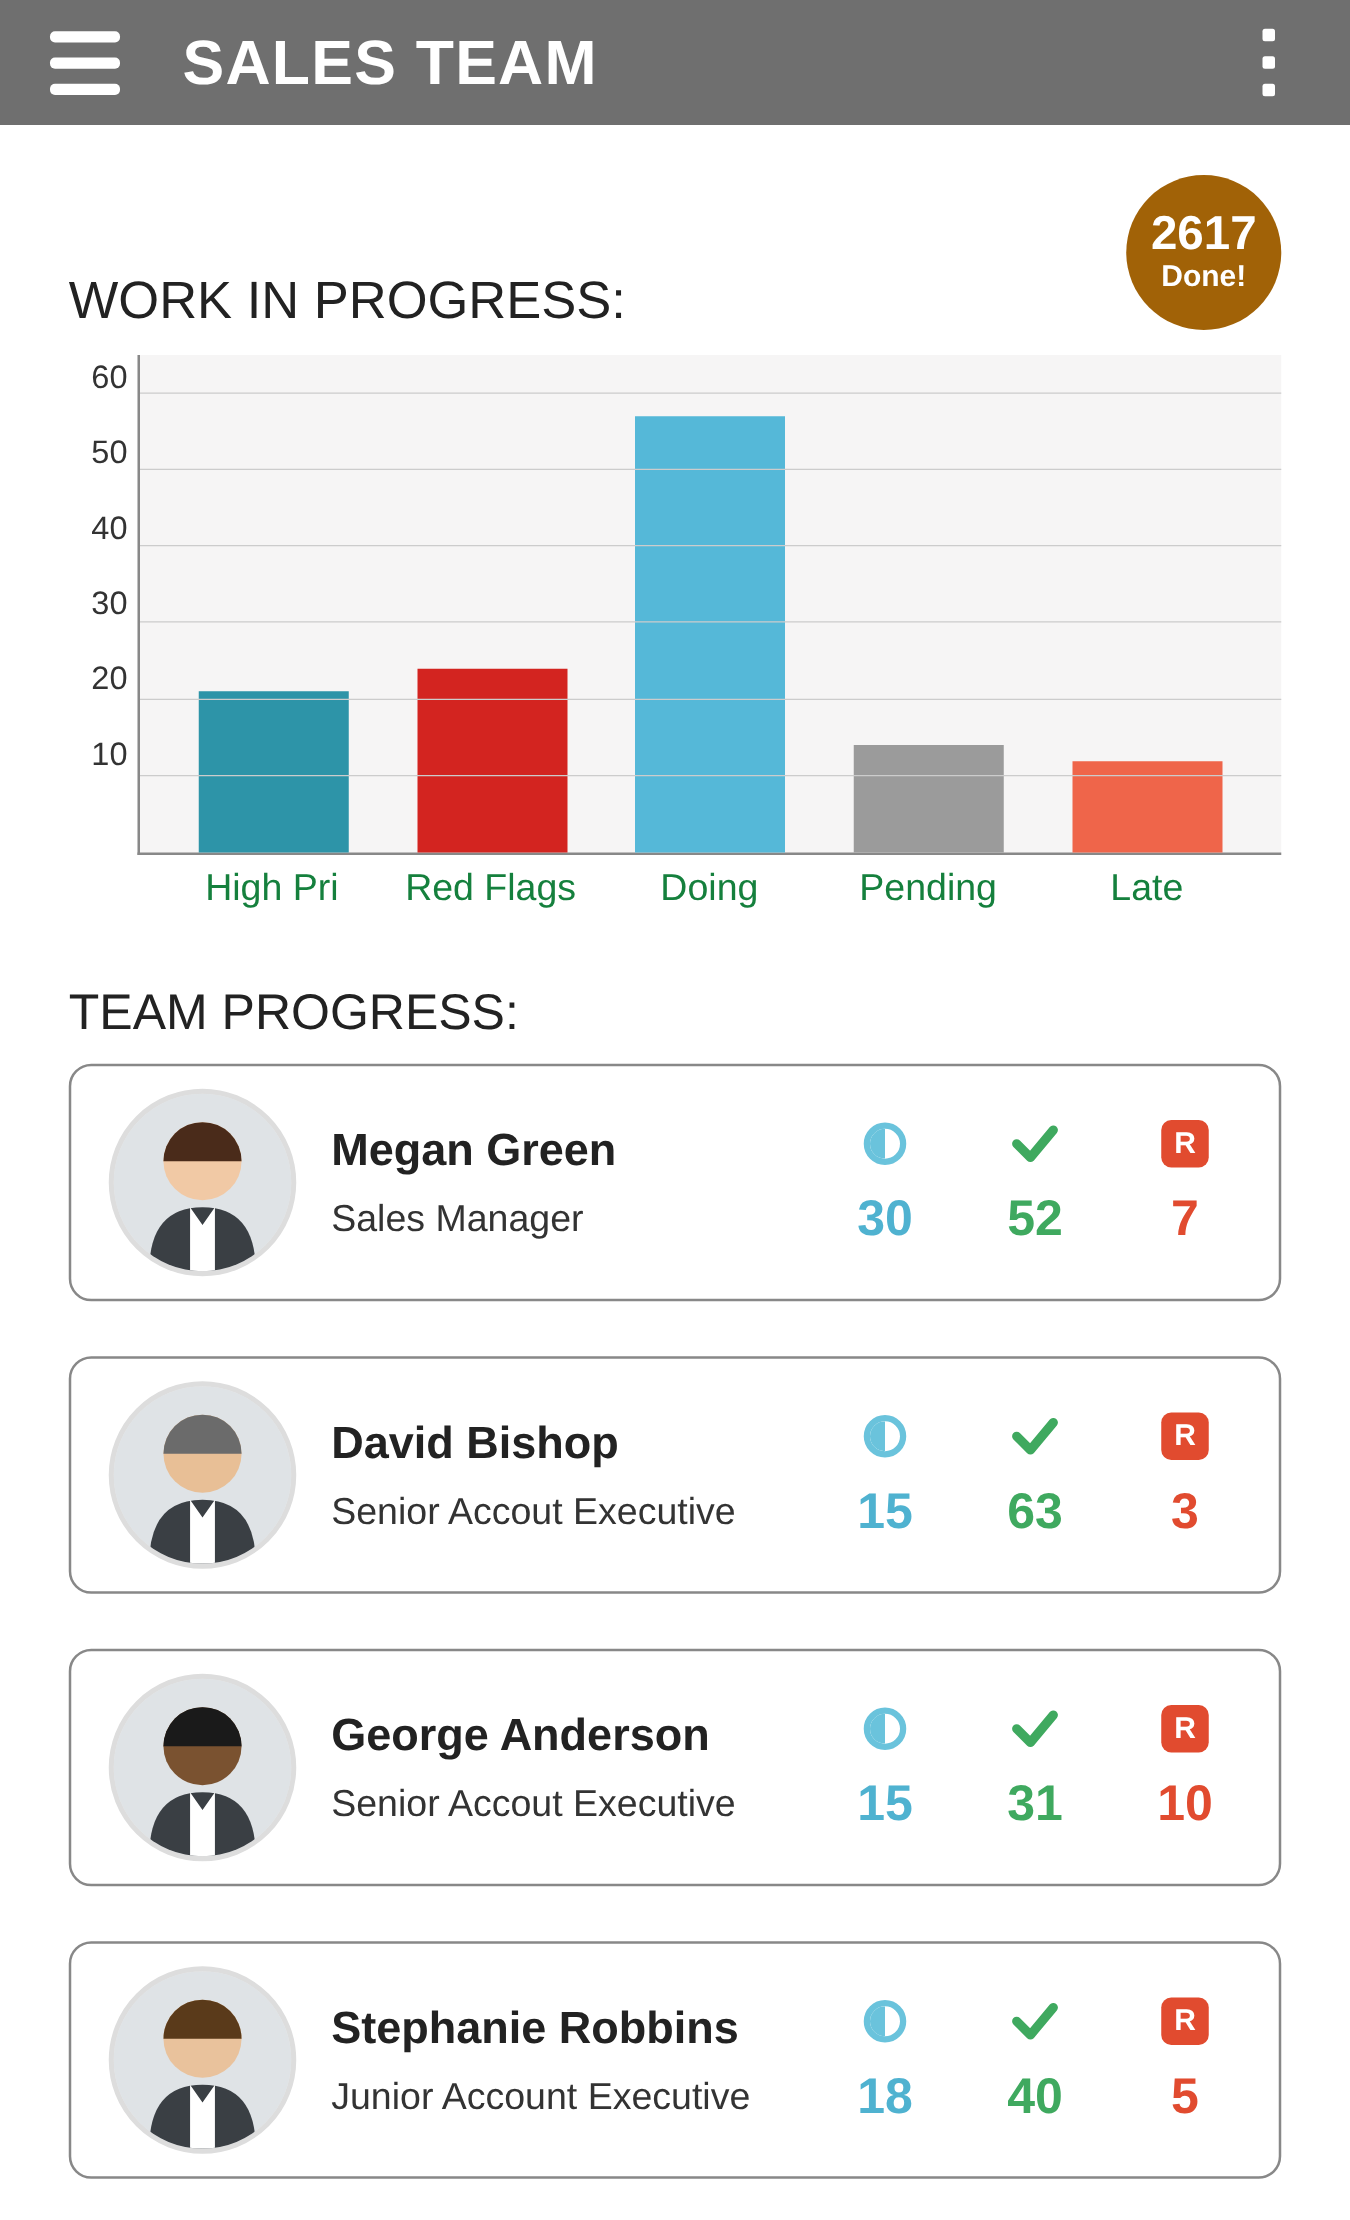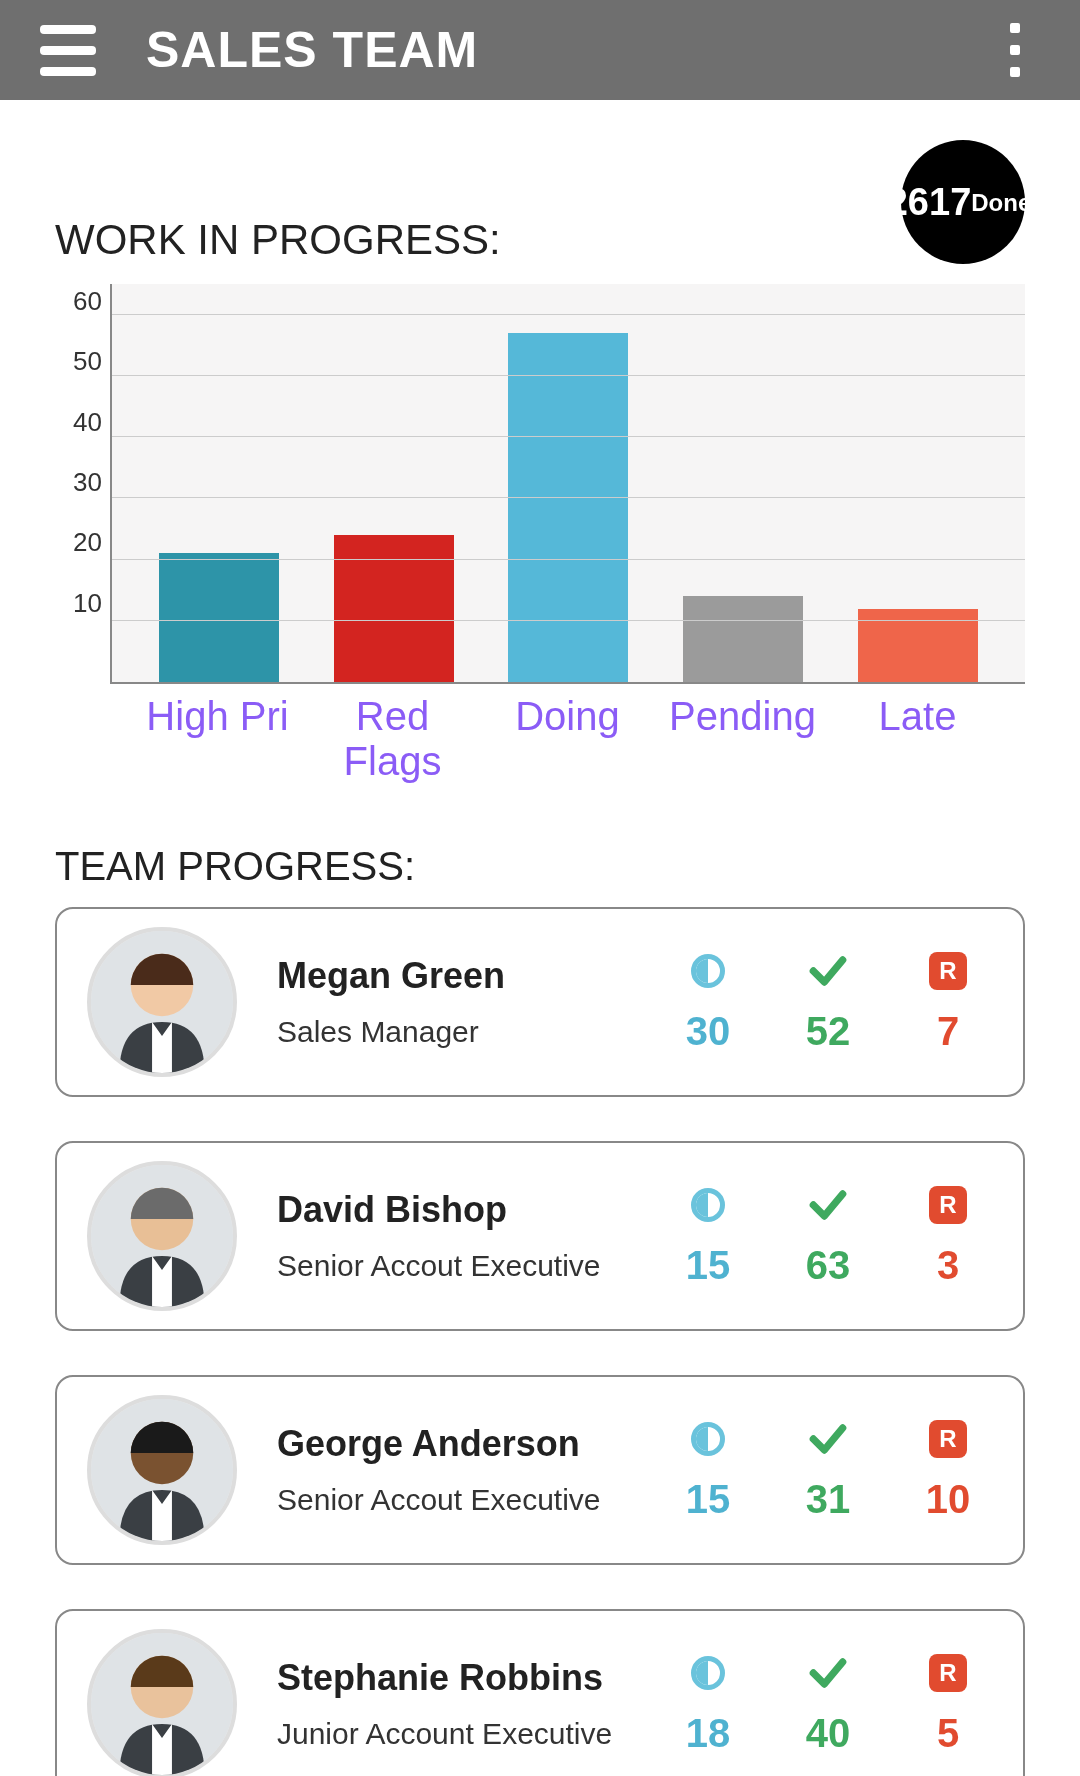--- a/index.html
+++ b/index.html
@@ -19,22 +19,22 @@
 .header-title { font-size: 50px; font-weight: 700; letter-spacing: 1px; margin-left: 50px; }
 .more-icon { position: absolute; right: 60px; display: flex; flex-direction: column; gap: 12px; cursor: pointer; }
 .more-icon span { display: block; width: 10px; height: 10px; background: #fff; border-radius: 2px; }
 
 .content { padding: 40px 55px 0 55px; }
 
 .wip-row { display: flex; align-items: flex-end; justify-content: space-between; }
 .wip-title { font-size: 42px; font-weight: 500; color: #222; }
 .done-badge {
   width: 124px; height: 124px; border-radius: 50%;
-  background: #000000; color: #fff;
-  display: flex; flex-direction: row; align-items: center; justify-content: center;
+  background: #a16207; color: #fff;
+  display: flex; flex-direction: column; align-items: center; justify-content: center;
 }
 .done-badge .num { font-size: 38px; font-weight: 700; line-height: 1; }
 .done-badge .lbl { font-size: 24px; font-weight: 600; margin-top: 2px; }
 
 .chart-wrap { margin-top: 20px; }
 .chart-area { display: flex; }
 .y-axis {
   width: 55px; position: relative; height: 400px;
   display: flex; flex-direction: column; justify-content: space-between;
   padding-top: 4px; padding-bottom: 0;
@@ -43,38 +43,38 @@
 .y-axis div { line-height: 1; }
 .plot {
   flex: 1; height: 400px; position: relative;
   background: #f6f5f5;
   border-left: 2px solid #888; border-bottom: 2px solid #888;
 }
 .grid-line { position: absolute; left: 0; right: 0; height: 1px; background: #ccc; }
 .bars { position: absolute; left: 0; right: 0; bottom: 0; top: 0; display: flex; align-items: flex-end; justify-content: space-around; padding: 0 20px; }
 .bar { width: 120px; }
 .x-labels { display: flex; margin-left: 55px; justify-content: space-around; padding: 10px 20px 0 20px; }
-.x-labels div { width: 160px; text-align: center; font-size: 40px; color: #8b5cf6; }
+.x-labels div { width: 160px; text-align: center; font-size: 30px; color: #15803d; }
 
 .section-title { font-size: 40px; font-weight: 500; color: #222; margin-top: 60px; margin-bottom: 18px; }
 
 .member-card {
   border: 2px solid #888; border-radius: 18px;
   padding: 18px 30px; margin-bottom: 44px;
   display: flex; align-items: center;
 }
 .avatar {
   width: 150px; height: 150px; border-radius: 50%;
   border: 4px solid #ddd; background: #e8e8e8;
   display: flex; align-items: center; justify-content: center;
   position: relative; overflow: hidden; flex-shrink: 0;
 }
 .avatar svg { width: 100%; height: 100%; }
 
-.member-info { margin-left: 40px; flex: 1; }
+.member-info { margin-left: 28px; flex: 1; }
 .member-name { font-size: 36px; font-weight: 700; color: #222; }
 .member-role { font-size: 30px; color: #333; margin-top: 18px; }
 
 .stats { display: flex; gap: 50px; margin-right: 10px; }
 .stat { display: flex; flex-direction: column; align-items: center; width: 70px; }
 .stat-ico { height: 40px; display: flex; align-items: center; justify-content: center; }
 .stat-val { font-size: 40px; font-weight: 700; margin-top: 18px; }
 .c-blue { color: #4fb2d0; }
 .c-green { color: #3fa95f; }
 .c-red { color: #e14b2f; }

